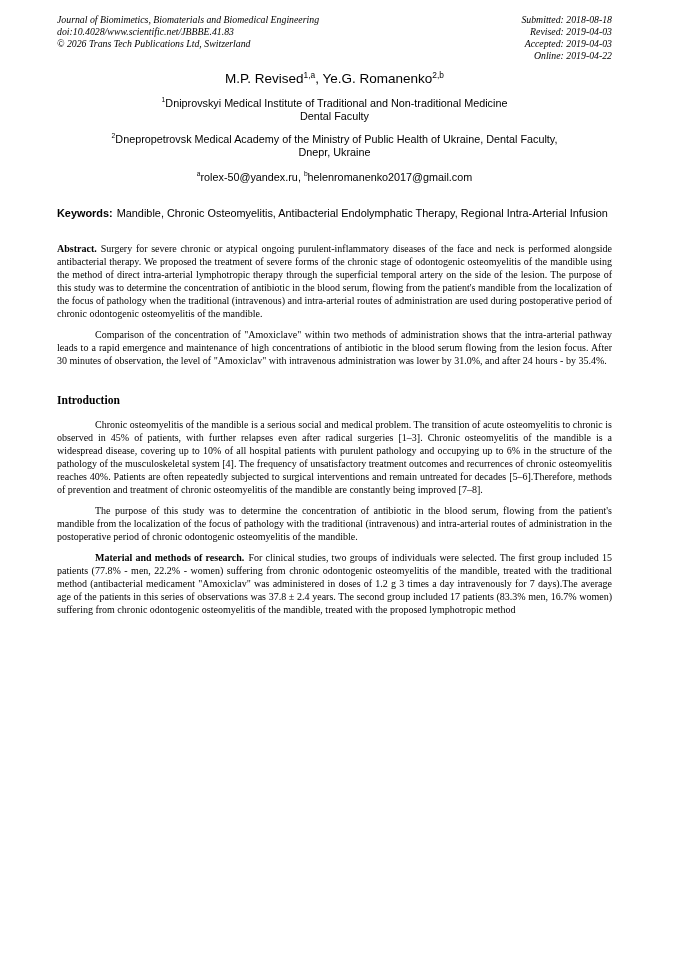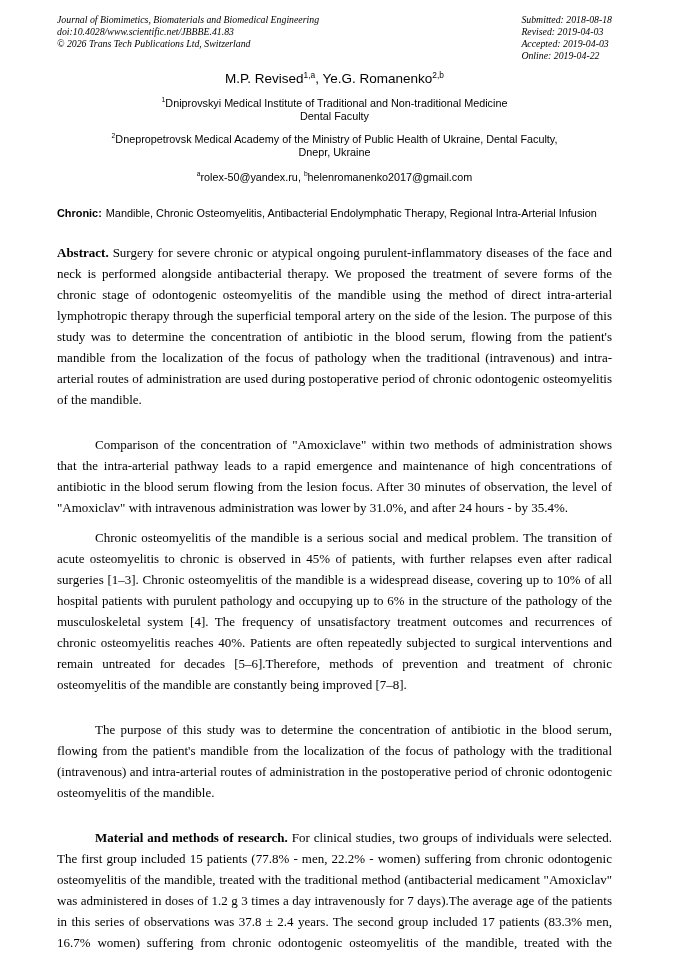--- a/index.html
+++ b/index.html
@@ -19,21 +19,21 @@
 
   
   .pdf-header {
     display: flex;
     justify-content: space-between;
     font-style: italic;
     font-size: 9.8px;
     line-height: 12px;
     font-family: "Liberation Serif", serif;
   }
-  .h-right { text-align: left; white-space: nowrap; }
+  .h-right { text-align: right; white-space: nowrap; }
 
   
   .title {
     font-family: "Liberation Sans", sans-serif;
     font-weight: bold;
     font-size: 15.5px;
     line-height: 19px;
     text-align: center;
     margin: 23px 12px 0 12px;
   }
@@ -70,26 +70,26 @@
     font-size: 10.9px;
     line-height: 13.5px;
     text-align: justify;
     margin: 23px 0 0 0;
   }
   .bold-label { font-weight: bold; margin-right: 4px; }
 
   
   p { margin: 0; }
   .body-text {
-    font-size: 13px;
-    line-height: 21px;
+    font-size: 10px;
+    line-height: 13px;
     text-align: justify;
   }
   .abstract-p1 { margin-top: 21px; }
-  .para-gap { margin-top: 24px; }
+  .para-gap { margin-top: 8px; }
   .indent { text-indent: 38px; }
   .section-heading {
     font-family: "Liberation Serif", serif;
     font-weight: bold;
     font-size: 11.6px;
     line-height: 14.6px;
     margin-top: 27px;
     text-align: left;
   }
   .after-heading { margin-top: 9px; }
@@ -121,26 +121,27 @@
     <div>Dental Faculty</div>
   </div>
 
   <div class="affil">
     <div><sup>2</sup><span>Dnepropetrovsk Medical Academy of the Ministry of Public Health of Ukraine, Dental Faculty,</span></div>
     <div>Dnepr, Ukraine</div>
   </div>
 
   <div class="emails"><sup>a</sup><span>rolex-50@yandex.ru</span><span>, </span><sup>b</sup><span>helenromanenko2017@gmail.com</span></div>
 
-  <p class="keywords"><span class="bold-label">Chronic:</span><span>Mandible, Chronic Osteomyelitis, Antibacterial Endolymphatic Therapy, Regional Intra-Arterial Infusion</span></p>
+  <p class="keywords"><span class="bold-label">Keywords:</span><span>Mandible, Chronic Osteomyelitis, Antibacterial Endolymphatic Therapy, Regional Intra-Arterial Infusion</span></p>
 
   <p class="body-text abstract-p1"><span class="bold-label">Abstract.</span><span>Surgery for severe chronic or atypical ongoing purulent-inflammatory diseases of the face and neck is performed alongside antibacterial therapy. We proposed the treatment of severe forms of the chronic stage of odontogenic osteomyelitis of the mandible using the method of direct intra-arterial lymphotropic therapy through the superficial temporal artery on the side of the lesion. The purpose of this study was to determine the concentration of antibiotic in the blood serum, flowing from the patient's mandible from the localization of the focus of pathology when the traditional (intravenous) and intra-arterial routes of administration are used during postoperative period of chronic odontogenic osteomyelitis of the mandible.</span></p>
 
   <p class="body-text indent para-gap">Comparison of the concentration of "Amoxiclave" within two methods of administration shows that the intra-arterial pathway leads to a rapid emergence and maintenance of high concentrations of antibiotic in the blood serum flowing from the lesion focus. After 30 minutes of observation, the level of "Amoxiclav" with intravenous administration was lower by 31.0%, and after 24 hours - by 35.4%.</p>
 
+  <h2 class="section-heading">Introduction</h2>
 
   <p class="body-text indent after-heading">Chronic osteomyelitis of the mandible is a serious social and medical problem. The transition of acute osteomyelitis to chronic is observed in 45% of patients, with further relapses even after radical surgeries [1–3]. Chronic osteomyelitis of the mandible is a widespread disease, covering up to 10% of all hospital patients with purulent pathology and occupying up to 6% in the structure of the pathology of the musculoskeletal system [4]. The frequency of unsatisfactory treatment outcomes and recurrences of chronic osteomyelitis reaches 40%. Patients are often repeatedly subjected to surgical interventions and remain untreated for decades [5–6].Therefore, methods of prevention and treatment of chronic osteomyelitis of the mandible are constantly being improved [7–8].</p>
 
   <p class="body-text indent para-gap">The purpose of this study was to determine the concentration of antibiotic in the blood serum, flowing from the patient's mandible from the localization of the focus of pathology with the traditional (intravenous) and intra-arterial routes of administration in the postoperative period of chronic odontogenic osteomyelitis of the mandible.</p>
 
   <p class="body-text indent para-gap"><span class="bold-label">Material and methods of research.</span><span>For clinical studies, two groups of individuals were selected. The first group included 15 patients (77.8% - men, 22.2% - women) suffering from chronic odontogenic osteomyelitis of the mandible, treated with the traditional method (antibacterial medicament "Amoxiclav" was administered in doses of 1.2 g 3 times a day intravenously for 7 days).The average age of the patients in this series of observations was 37.8 ± 2.4 years. The second group included 17 patients (83.3% men, 16.7% women) suffering from chronic odontogenic osteomyelitis of the mandible, treated with the proposed lymphotropic method</span></p>
 
 </div>
 
 </body></html>

